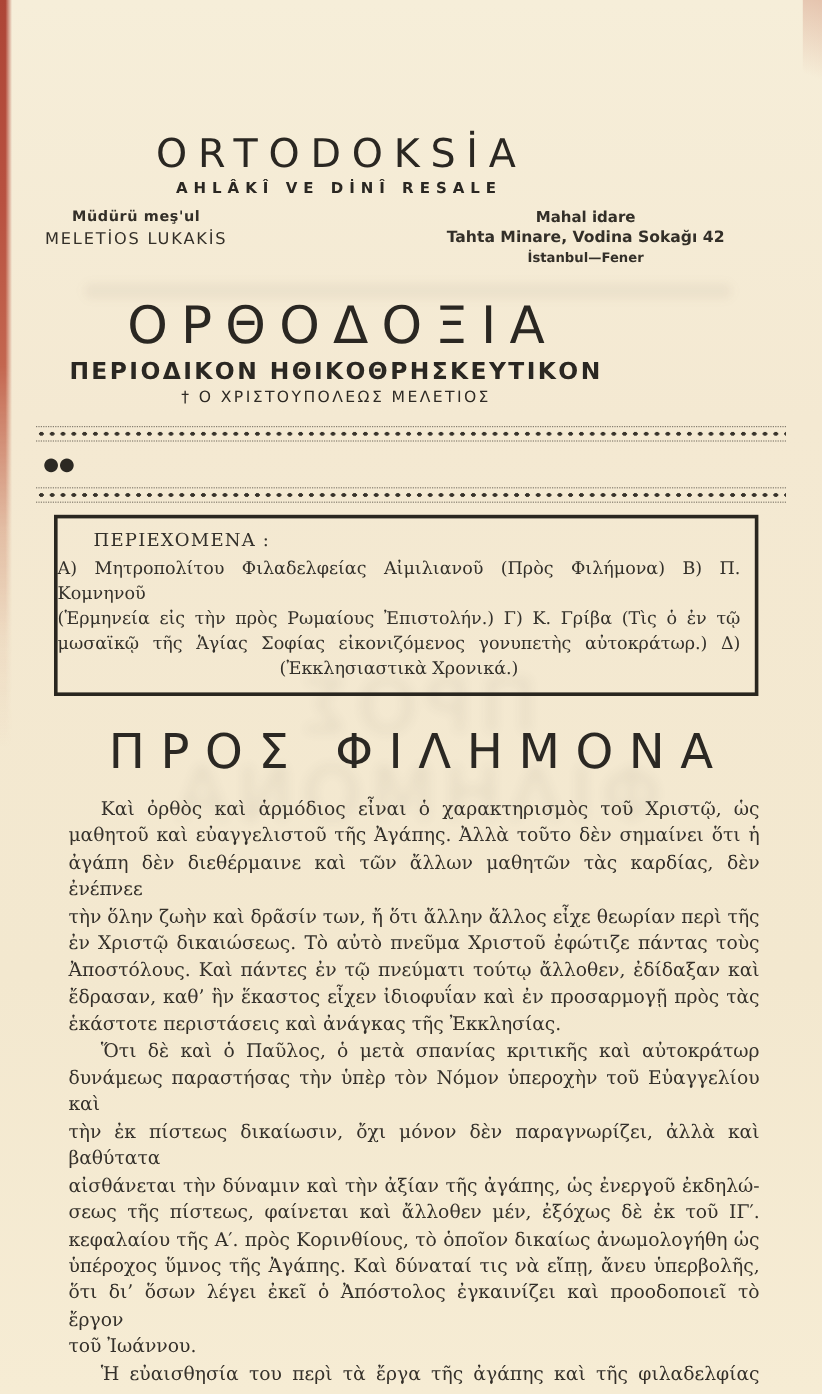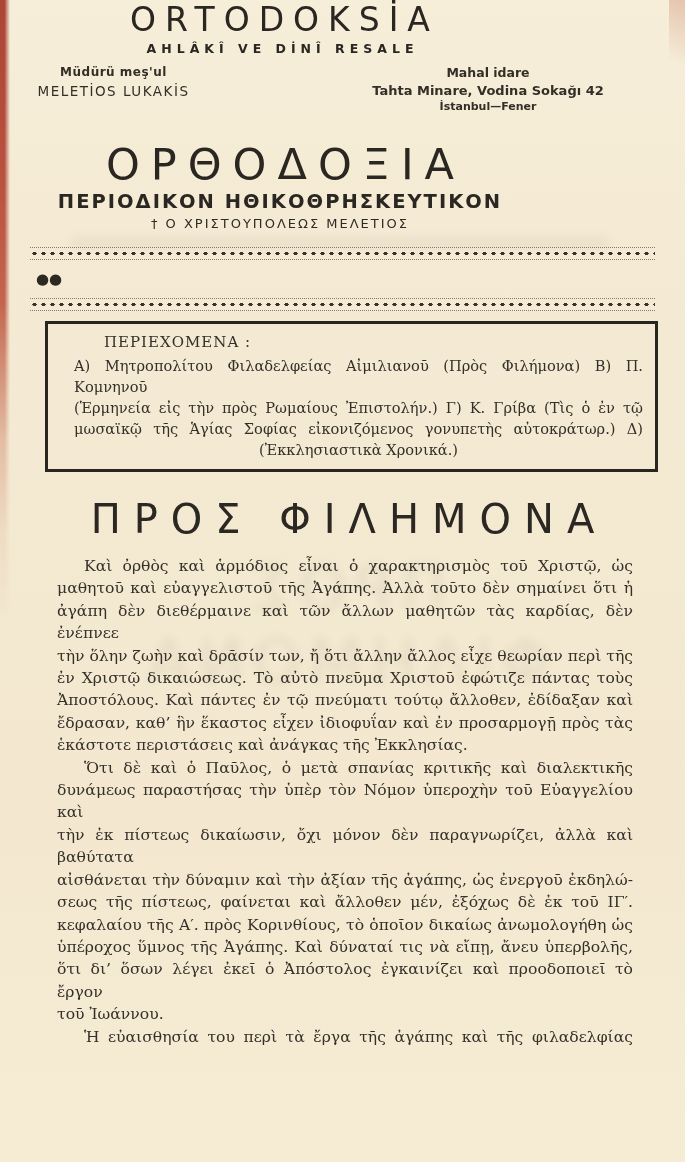--- a/index.html
+++ b/index.html
@@ -18,20 +18,21 @@
     mask-image:linear-gradient(to right,#000 45%,transparent 100%);
   }
   .corner-tinge{
     position:absolute;right:0;top:0;width:16px;height:90px;
     background:linear-gradient(200deg,rgba(198,118,95,.35),transparent 70%);
   }
   .smudge{position:absolute;background:rgba(95,84,62,.06);filter:blur(4px);border-radius:6px;}
   
   .head-col{width:560px;margin:0 auto 0 0;text-align:center;}
   .latin-title{
+    padding-top:108px;
     font-family:"DejaVu Sans","Liberation Sans",sans-serif;
     font-size:33px;letter-spacing:9px;font-weight:500;color:#2a2722;text-indent:9px;
   }
   .latin-sub{
     font-family:"DejaVu Sans","Liberation Sans",sans-serif;
     font-size:12.5px;font-weight:bold;letter-spacing:5px;margin-top:2px;color:#2a2722;text-indent:5px;
   }
   .admin-row{display:flex;justify-content:space-between;padding:9px 52px 0 26px;
     font-family:"DejaVu Sans","Liberation Sans",sans-serif;color:#332f28;}
   .admin-left{text-align:center;width:175px;}
@@ -73,21 +74,21 @@
   .bullet.left{margin-left:6px;}
   .bullet.right{margin-right:92px;}
   .issue-text{
     flex:1;text-align:center;
     font-family:"DejaVu Sans","Liberation Sans",sans-serif;
     font-size:17px;letter-spacing:2.5px;color:#2c2923;font-weight:500;
   }
   
   .contents-box{
     width:569px;margin:10px 0 0 45px;border:3px solid #29261f;
-    padding:7px 12px 9px 26px;color:#33302a;
+    padding:7px 12px 9px 0;color:#33302a;
   }
   .contents-title{font-size:15px;letter-spacing:1px;margin:2px 0 4px 30px;}
   .cline{font-size:14.6px;line-height:21px;text-align:justify;text-align-last:justify;}
   .cline-last{font-size:14.6px;line-height:21px;text-align:center;}
   
   .article-title{
     margin-top:24px;text-align:center;
     font-family:"DejaVu Sans","Liberation Sans",sans-serif;
     font-size:40px;letter-spacing:13px;font-weight:500;color:#2b2823;text-indent:13px;
   }
@@ -164,21 +165,21 @@
         <div class="bline first">Καὶ ὀρθὸς καὶ ἁρμόδιος εἶναι ὁ χαρακτηρισμὸς τοῦ Χριστῷ, ὡς</div>
         <div class="bline">μαθητοῦ καὶ εὐαγγελιστοῦ τῆς Ἀγάπης. Ἀλλὰ τοῦτο δὲν σημαίνει ὅτι ἡ</div>
         <div class="bline">ἀγάπη δὲν διεθέρμαινε καὶ τῶν ἄλλων μαθητῶν τὰς καρδίας, δὲν ἐνέπνεε</div>
         <div class="bline">τὴν ὅλην ζωὴν καὶ δρᾶσίν των, ἤ ὅτι ἄλλην ἄλλος εἶχε θεωρίαν περὶ τῆς</div>
         <div class="bline">ἐν Χριστῷ δικαιώσεως. Τὸ αὐτὸ πνεῦμα Χριστοῦ ἐφώτιζε πάντας τοὺς</div>
         <div class="bline">Ἀποστόλους. Καὶ πάντες ἐν τῷ πνεύματι τούτῳ ἄλλοθεν, ἐδίδαξαν καὶ</div>
         <div class="bline">ἔδρασαν, καθ’ ἣν ἕκαστος εἶχεν ἰδιοφυΐαν καὶ ἐν προσαρμογῇ πρὸς τὰς</div>
         <div class="bline last">ἑκάστοτε περιστάσεις καὶ ἀνάγκας τῆς Ἐκκλησίας.</div>
       </div>
       <div class="para">
-        <div class="bline first">Ὅτι δὲ καὶ ὁ Παῦλος, ὁ μετὰ σπανίας κριτικῆς καὶ διαλεκτικῆς</div>
+        <div class="bline first">Ὅτι δὲ καὶ ὁ Παῦλος, ὁ μετὰ σπανίας κριτικῆς καὶ αὐτοκράτωρ</div>
         <div class="bline">δυνάμεως παραστήσας τὴν ὑπὲρ τὸν Νόμον ὑπεροχὴν τοῦ Εὐαγγελίου καὶ</div>
         <div class="bline">τὴν ἐκ πίστεως δικαίωσιν, ὄχι μόνον δὲν παραγνωρίζει, ἀλλὰ καὶ βαθύτατα</div>
         <div class="bline">αἰσθάνεται τὴν δύναμιν καὶ τὴν ἀξίαν τῆς ἀγάπης, ὡς ἐνεργοῦ ἐκδηλώ-</div>
         <div class="bline">σεως τῆς πίστεως, φαίνεται καὶ ἄλλοθεν μέν, ἐξόχως δὲ ἐκ τοῦ ΙΓ′.</div>
         <div class="bline">κεφαλαίου τῆς Α′. πρὸς Κορινθίους, τὸ ὁποῖον δικαίως ἀνωμολογήθη ὡς</div>
         <div class="bline">ὑπέροχος ὕμνος τῆς Ἀγάπης. Καὶ δύναταί τις νὰ εἴπῃ, ἄνευ ὑπερβολῆς,</div>
         <div class="bline">ὅτι δι’ ὅσων λέγει ἐκεῖ ὁ Ἀπόστολος ἐγκαινίζει καὶ προοδοποιεῖ τὸ ἔργον</div>
         <div class="bline last">τοῦ Ἰωάννου.</div>
       </div>
       <div class="para">

